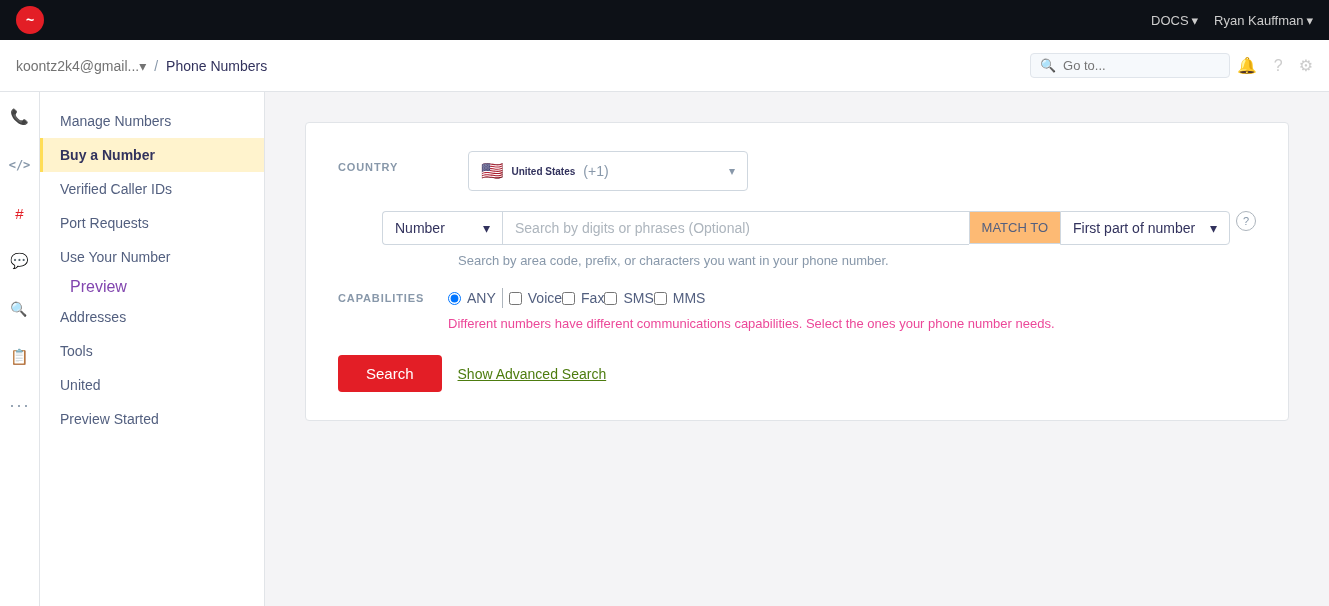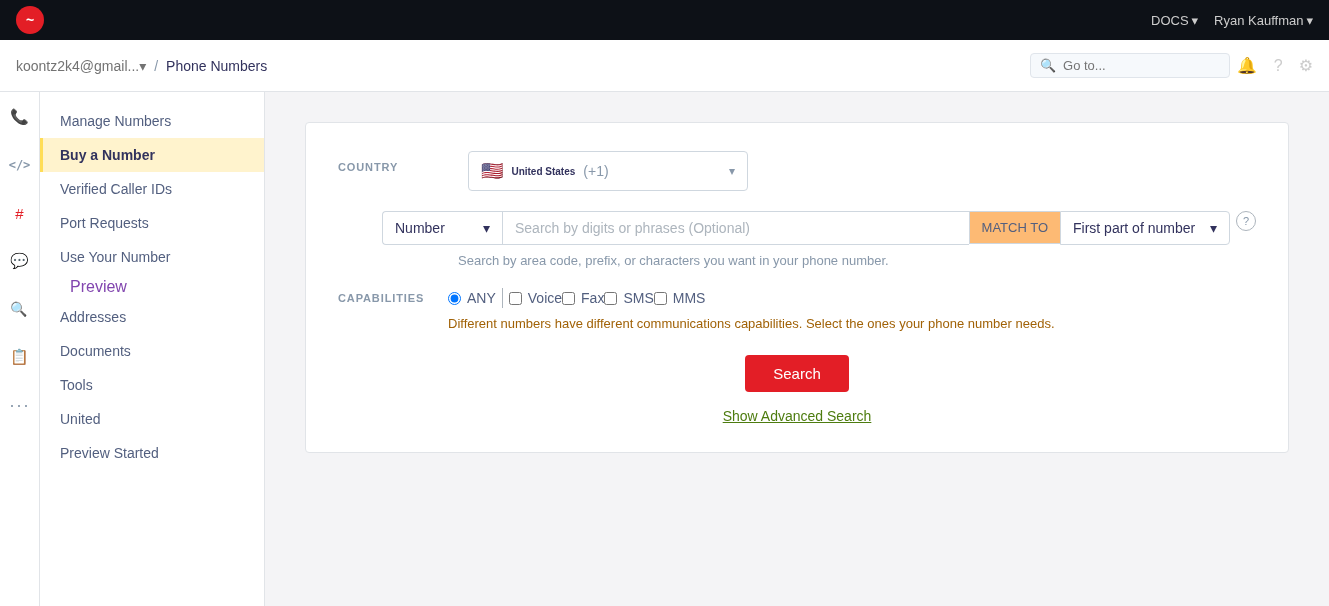--- a/index.html
+++ b/index.html
@@ -261,30 +261,29 @@
     .cap-option input[type=radio], .cap-option input[type=checkbox] {
       cursor: pointer;
     }
     .cap-divider {
       width: 1px; height: 20px;
       background: #adb5bd;
       margin: 0 6px;
     }
     .cap-hint {
       font-size: 13px;
-      color: #a16207;
+      color: #ec4899;
       margin-top: 2px;
       margin-left: 110px;
     }
 
     
     .search-row {
       display: flex; align-items: center; gap: 16px;
       margin-top: 24px;
-      flex-direction: column;
     }
     .btn-search {
       background: #e31e26;
       color: #fff;
       border: none;
       border-radius: 4px;
       padding: 10px 28px;
       font-size: 15px;
       cursor: pointer;
       font-weight: 500;
@@ -350,21 +349,20 @@
   </div>
 
   <div class="leftnav">
     <div class="nav-item">Manage Numbers</div>
     <div class="nav-item active">Buy a Number</div>
     <div class="nav-item">Verified Caller IDs</div>
     <div class="nav-item">Port Requests</div>
     <div class="nav-item">Use Your Number</div>
     <div class="nav-sub">Preview</div>
     <div class="nav-item">Addresses</div>
-    <div class="nav-item">Documents</div>
     <div class="nav-item">Tools</div>
     <div class="nav-item">United</div>
     <div class="nav-item">Preview Started</div>
   </div>
 
   <div class="main-content">
     <div class="form-section">
 
       <div class="form-row">
         <div class="field-label">COUNTRY</div>

